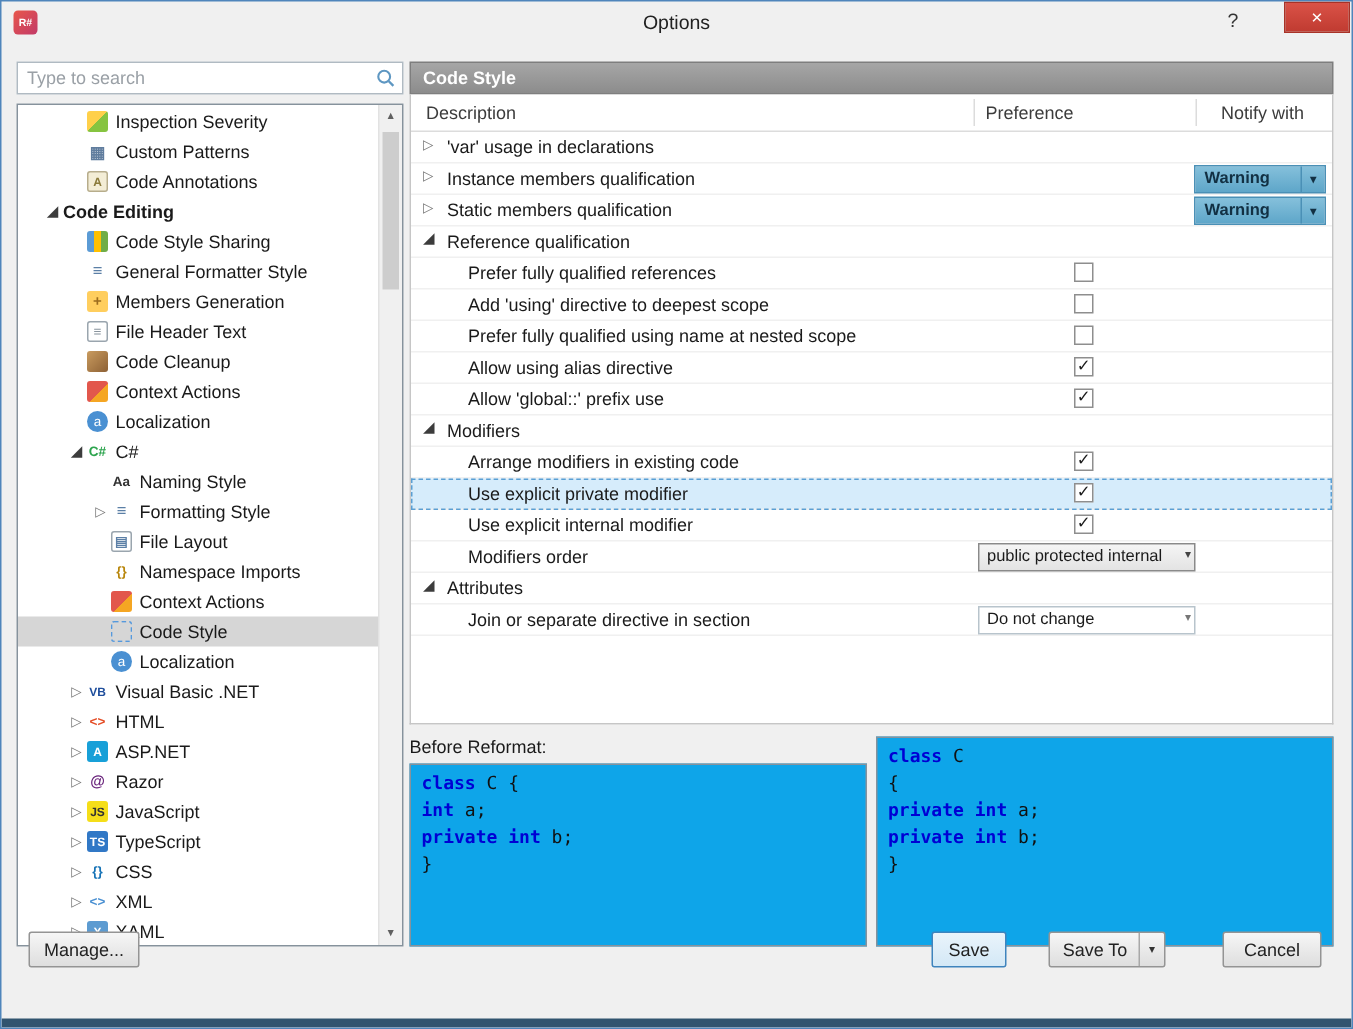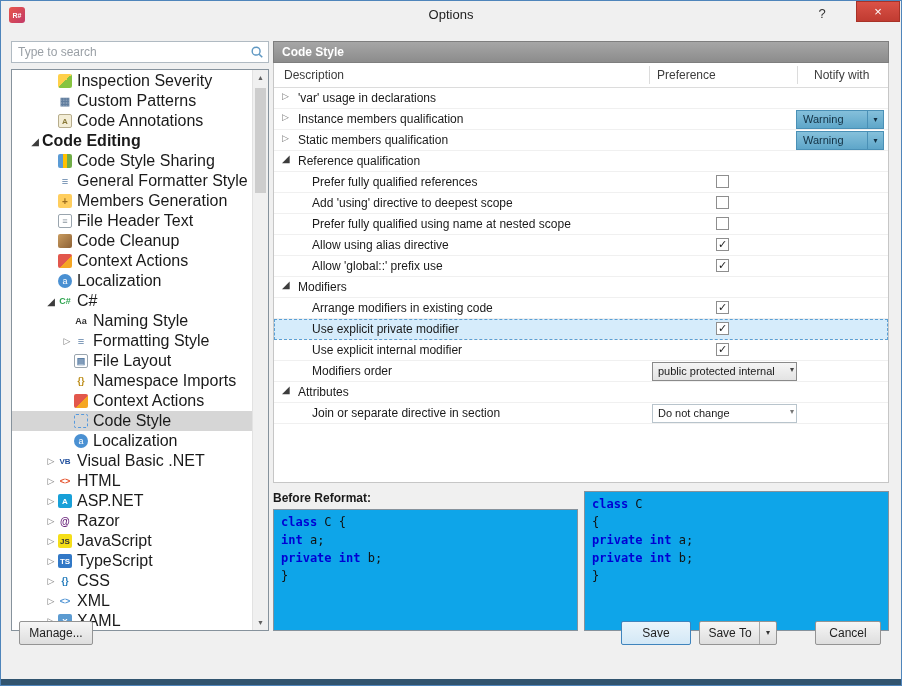--- a/index.html
+++ b/index.html
@@ -16,21 +16,21 @@
   .searchbox{position:absolute;left:0;top:0;right:0;height:22px;}
   .searchbox input{width:100%;height:22px;box-sizing:border-box;border:1px solid #b0bac2;padding:2px 24px 2px 6px;font:12px "Liberation Sans",sans-serif;color:#737373;background:#fff;outline:none;}
   .searchbox input::placeholder{color:#9aa0a6;}
   .mag{position:absolute;right:5px;top:4px;width:14px;height:14px;}
   .tree{position:absolute;left:0;right:0;top:28px;bottom:0;background:#fff;border:1px solid #86929c;box-sizing:border-box;overflow:hidden;padding-top:1px;}
   .tree-row{height:20px;display:flex;align-items:center;white-space:nowrap;}
   .tree-row.sel{background:#d6d6d6;}
   .expander{width:14px;flex:none;text-align:center;font-size:9px;color:#7a7a7a;}
   .expander.open{color:#3c3c3c;font-size:10px;}
   .ticon{width:14px;height:14px;flex:none;margin-right:5px;display:flex;align-items:center;justify-content:center;font-size:8px;font-weight:bold;border-radius:2px;box-sizing:border-box;}
-  .tlabel{font-size:16px;}
+  .tlabel{font-size:12px;}
   .tlabel.b{font-weight:bold;}
   
   .i-inspection-severity{background:linear-gradient(135deg,#ffd04a 50%,#86c440 50%);}
   .i-custom-patterns{color:#607d9e;font-size:11px;}
   .i-code-annotations{background:#f3edd6;border:1px solid #b7ad8c;color:#8a7a3a;}
   .i-code-style-sharing{background:linear-gradient(90deg,#5b9bd5 33%,#ffc000 33% 66%,#70ad47 66%);}
   .i-formatter-style,.i-formatting-style{color:#5b7fa6;font-size:11px;}
   .i-members-generation{background:#ffce5e;color:#9c6d1e;font-size:10px;}
   .i-file-header-text{background:#fff;border:1px solid #9aa5ae;color:#8a959e;font-size:9px;}
   .i-code-cleanup{background:linear-gradient(135deg,#c99b5f,#8d6135);}
@@ -70,34 +70,34 @@
   .plabel{position:absolute;top:3px;font-size:12px;}
   .plabel.g{left:24px;}
   .plabel.o{left:38px;}
   .cb{position:absolute;left:442px;top:3px;width:13px;height:13px;border:1px solid #8e8e8e;background:#fff;box-sizing:border-box;font-size:11px;line-height:11px;text-align:center;color:#1a1a1a;}
   .combo{position:absolute;left:378px;top:1px;width:145px;height:19px;box-sizing:border-box;font-size:11px;}
   .combo .cval{position:absolute;left:5px;top:2px;right:16px;overflow:hidden;white-space:nowrap;}
   .combo .carr{position:absolute;right:2px;top:2px;font-size:8px;color:#444;}
   .combo.classic{background:linear-gradient(#f5f5f5,#e3e3e3);border:1px solid #8a8a8a;}
   .combo.flat{background:#fff;border:1px solid #b8c4cc;}
   .combo.flat .carr{color:#777;}
-  .notify{position:absolute;right:4px;top:1px;width:88px;height:19px;box-sizing:border-box;background:linear-gradient(#85c0db,var(--warn,#5ea6c9));border:1px solid #4a90b6;font-size:11px;color:#123043;}
+  .notify{position:absolute;right:4px;top:1px;width:88px;height:19px;box-sizing:border-box;background:linear-gradient(#85c0db,var(--warn,#5ea6c9));border:1px solid #4a90b6;font-size:11px;color:#123043;font-weight:bold;}
   .notify .nval{position:absolute;left:6px;top:2px;}
   .notify .narr{position:absolute;right:0;top:0;bottom:0;width:15px;border-left:1px solid #4a90b6;text-align:center;font-size:8px;line-height:17px;color:#123043;}
   
   .previews{position:absolute;left:272px;top:490px;width:616px;height:140px;display:flex;gap:6px;}
   .pv{flex:1;display:flex;flex-direction:column;min-width:0;}
-  .pv-label{height:16px;font-weight:bold;margin-bottom:2px;}
+  .pv-label{height:16px;font-weight:normal;margin-bottom:2px;}
   .pv-box{flex:1;background:#0ea5e9;border:1px solid #86929c;padding:3px 7px;font-family:"DejaVu Sans Mono",monospace;font-size:12px;line-height:18px;overflow:hidden;}
   .kw{color:var(--kw,#0000d4);font-weight:bold;}
   .pl{color:#111;}
   
   .btn{position:absolute;top:620px;height:24px;box-sizing:border-box;background:linear-gradient(#f6f6f6,#dedede);border:1px solid #949494;border-radius:2px;text-align:center;line-height:22px;font-size:12px;color:#222;}
   .btn.manage{left:18px;width:74px;}
-  .btn.save{left:620px;width:70px;border:1px solid #3f84bd;background:linear-gradient(#eaf4fb,#d3e8f6);}
+  .btn.save{left:620px;width:50px;border:1px solid #3f84bd;background:linear-gradient(#eaf4fb,#d3e8f6);}
   .btn.saveto{left:698px;width:78px;padding-right:16px;}
   .st-arr{position:absolute;right:0;top:0;bottom:0;width:16px;border-left:1px solid #a8a8a8;font-size:8px;line-height:22px;text-align:center;color:#333;}
   .btn.cancel{left:814px;width:66px;}
   .bottom-strip{position:absolute;left:0;right:0;bottom:0;height:6px;background:#31546f;}
 </style>
 </head>
 <body style="--warn: #5ea6c9; --sel: #d6ecfb; --kw: #0000d4;">
 
 <div class="window">
 

